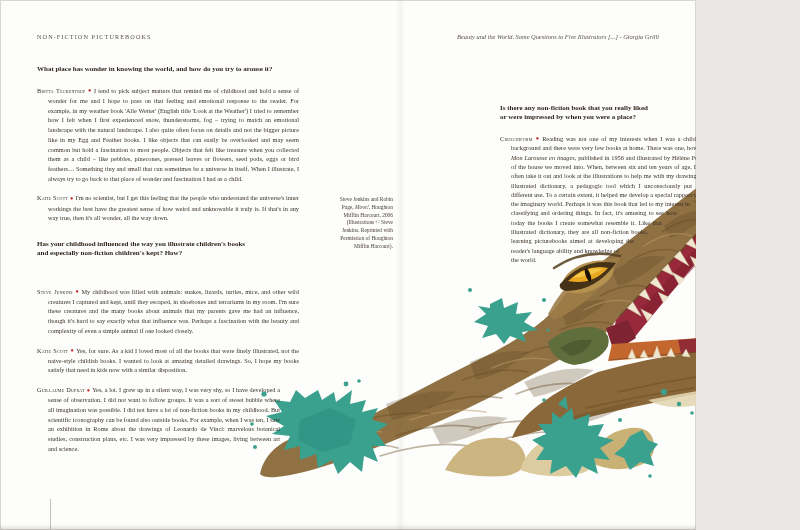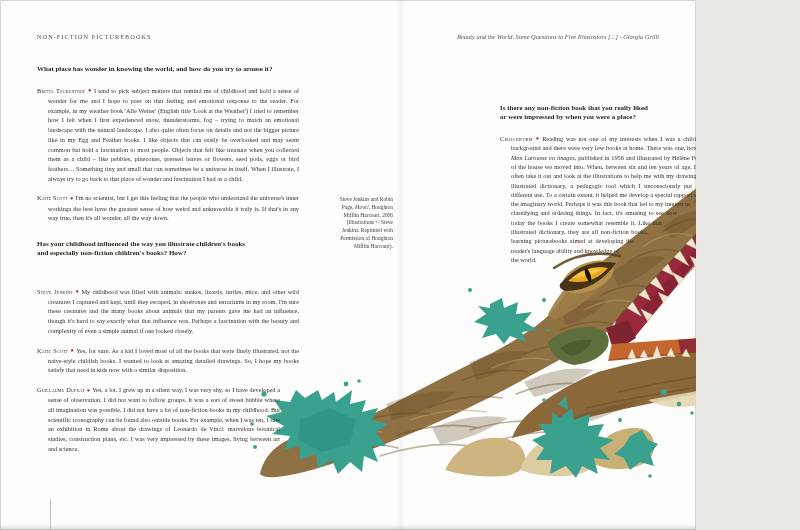--- a/index.html
+++ b/index.html
@@ -206,21 +206,21 @@
 
   <div class="col col-left">
     <div class="question q1">What place has wonder in knowing the world, and how do you try to arouse it?</div>
 
     <p class="answer"><span class="speaker">Britta Teckentrup</span><span class="bullet">●</span><span>I tend to pick subject matters that remind me of childhood and hold a sense of wonder for me and I hope to pass on that feeling and emotional response to the reader. For example, in my weather book 'Alle Wetter' (English title 'Look at the Weather') I tried to remember how I felt when I first experienced snow, thunderstorms, fog – trying to match an emotional landscape with the natural landscape. I also quite often focus on details and not the bigger picture like in my Egg and Feather books. I like objects that can easily be overlooked and may seem common but hold a fascination to most people. Objects that felt like treasure when you collected them as a child – like pebbles, pinecones, pressed leaves or flowers, seed pods, eggs or bird feathers… Something tiny and small that can sometimes be a universe in itself. When I illustrate, I always try to go back to that place of wonder and fascination I had as a child.</span></p>
 
     <p class="answer"><span class="speaker">Katie Scott</span><span class="bullet">●</span><span>I'm no scientist, but I get this feeling that the people who understand the universe's inner workings the best have the greatest sense of how weird and unknowable it truly is. If that's in any way true, then it's all wonder, all the way down.</span></p>
 
     <div class="question q2">
       <div>Has your childhood influenced the way you illustrate children's books</div>
-      <div>and especially non-fiction children's books? How?</div>
+      <div>and especially non-fiction children's kept? How?</div>
     </div>
 
     <p class="answer"><span class="speaker">Steve Jenkins</span><span class="bullet">●</span><span>My childhood was filled with animals: snakes, lizards, turtles, mice, and other wild creatures I captured and kept, until they escaped, in shoeboxes and terrariums in my room. I'm sure these creatures and the many books about animals that my parents gave me had an influence, though it's hard to say exactly what that influence was. Perhaps a fascination with the beauty and complexity of even a simple animal if one looked closely.</span></p>
 
     <p class="answer"><span class="speaker">Katie Scott</span><span class="bullet">●</span><span>Yes, for sure. As a kid I loved most of all the books that were finely illustrated, not the naive-style childish books. I wanted to look at amazing detailed drawings. So, I hope my books satisfy that need in kids now with a similar disposition.</span></p>
 
     <p class="answer answer-narrow"><span class="speaker">Guillaume Duprat</span><span class="bullet">●</span><span>Yes, a lot. I grew up in a silent way, I was very shy, so I have developed a sense of observation. I did not want to follow groups. It was a sort of sweet bubble where all imagination was possible. I did not have a lot of non-fiction books in my childhood. But scientific iconography can be found also outside books. For example, when I was ten, I saw an exhibition in Rome about the drawings of Leonardo de Vinci: marvelous botanical studies, construction plans, etc. I was very impressed by these images, living between art and science.</span></p>
   </div>
 
   <div class="folio folio-left">288</div>

